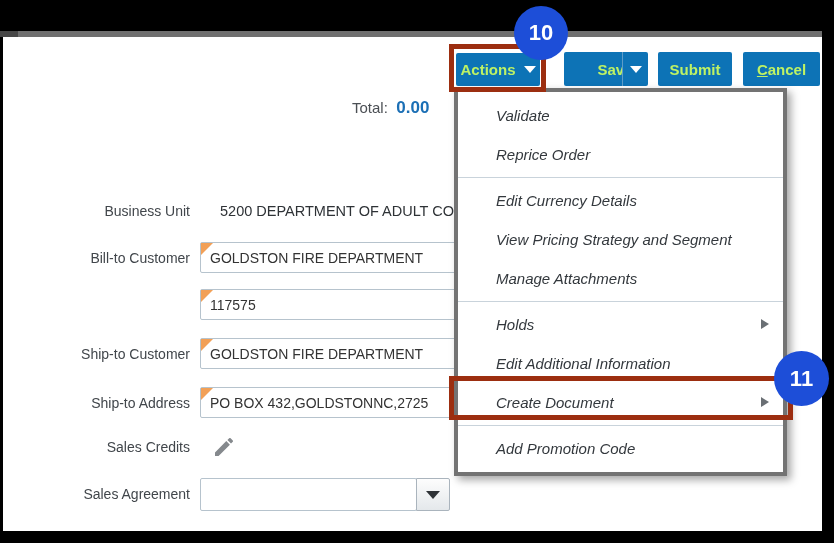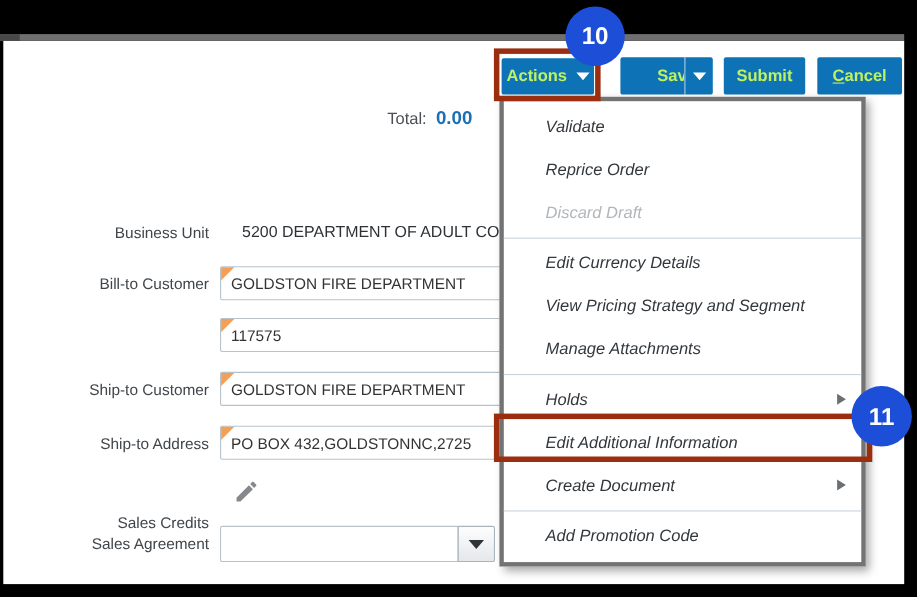--- a/index.html
+++ b/index.html
@@ -118,37 +118,36 @@
   <div class="req-corner" style="left:201px; top:290px;"></div>
 
   <div class="fld-label" style="top:346px;">Ship-to Customer</div>
   <input class="fld-input" style="top: 338px;" value="GOLDSTON FIRE DEPARTMENT">
   <div class="req-corner" style="left:201px; top:339px;"></div>
 
   <div class="fld-label" style="top:395px;">Ship-to Address</div>
   <input class="fld-input" style="top: 387px;" value="PO BOX 432,GOLDSTONNC,2725">
   <div class="req-corner" style="left:201px; top:388px;"></div>
 
-  <div class="fld-label" style="top:439px;margin-top:28px;">Sales Credits</div>
+  <div class="fld-label" style="top:439px;">Sales Credits</div>
   <div class="pencil-wrap">
     <svg width="26" height="24" viewBox="0 0 24 24">
       <path d="M3 17.4 V21 h3.6 L17.9 9.7 l-3.6-3.6 L3 17.4 z M20.8 6.8 c.4-.4 .4-1 0-1.4 l-2.2-2.2 c-.4-.4-1-.4-1.4 0 L15.4 5 l3.6 3.6 1.8-1.8 z" fill="#85898d"></path>
     </svg>
   </div>
 
   <div class="fld-label" style="top:486px;">Sales Agreement</div>
   <input class="fld-input sa-input" style="top: 478px; height: 33px;" value="">
   <div class="sa-arrow-btn">
     <div class="sa-tri"></div>
   </div>
 
   <div class="menu">
     <div class="menu-item">Validate</div>
     <div class="menu-item">Reprice Order</div>
-    <div class="menu-item disabled">Discard Draft</div>
     <div class="menu-sep"></div>
     <div class="menu-item">Edit Currency Details</div>
     <div class="menu-item">View Pricing Strategy and Segment</div>
     <div class="menu-item">Manage Attachments</div>
     <div class="menu-sep"></div>
     <div class="menu-item">
       <span>Holds</span>
       <span class="submenu-tri"></span>
     </div>
     <div class="menu-item">Edit Additional Information</div>

